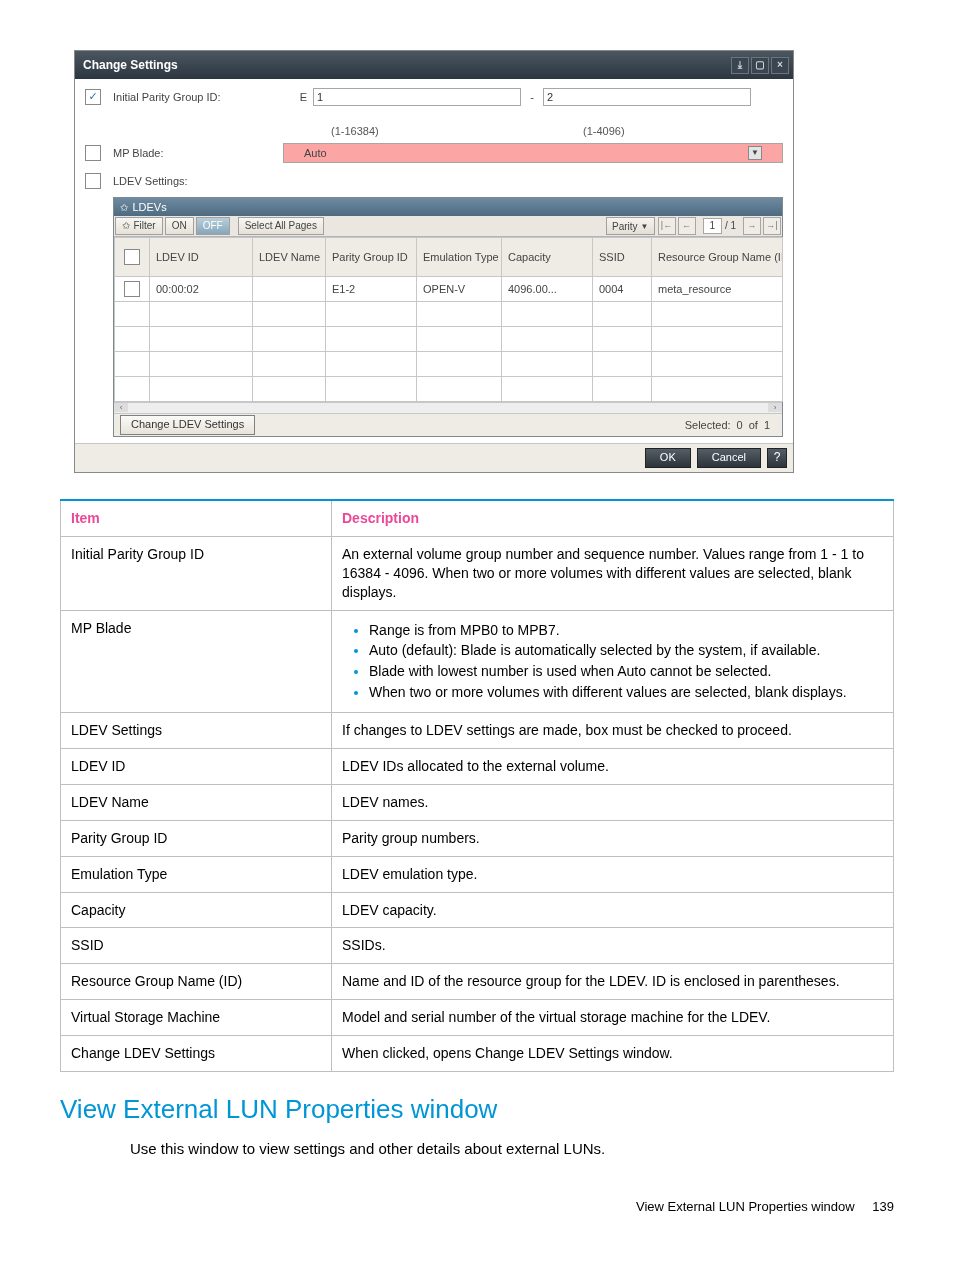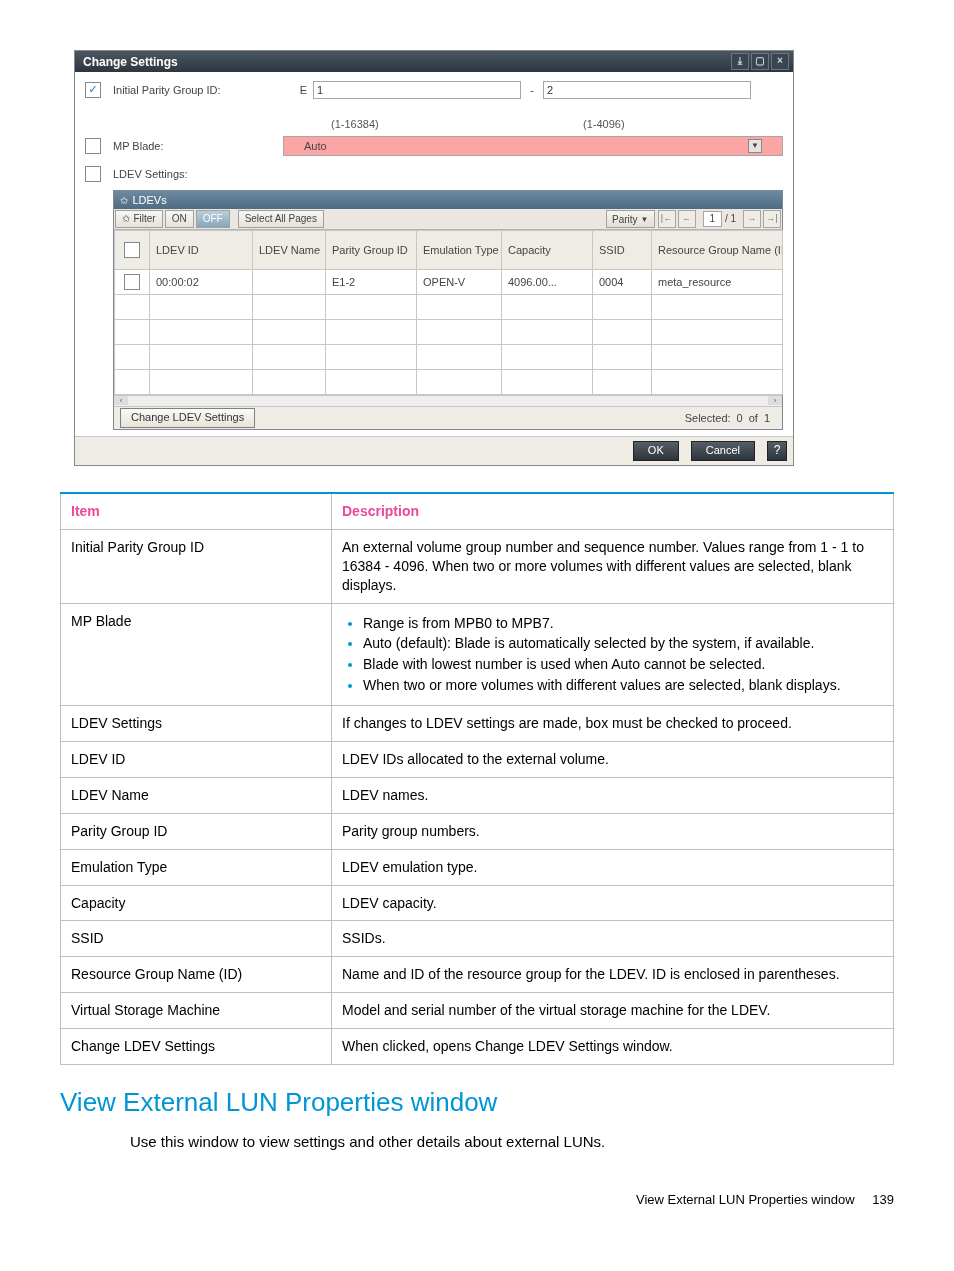--- a/index.html
+++ b/index.html
@@ -22,21 +22,21 @@
     width: 718px;
     margin-left: 14px;
     border: 1px solid #888;
     background: #fff;
     font-size: 11px;
     color: #444;
   }
   .dlg-titlebar {
     background: linear-gradient(#4a5660, #2c3640);
     color: #fff;
-    height: 21px;
+    height: 28px;
     display: flex;
     align-items: center;
     padding: 0 4px 0 8px;
     font-family: Verdana, Arial, sans-serif;
     font-weight: bold;
     font-size: 12px;
   }
   .dlg-title { flex: 1; }
   .dlg-ctrls { display: flex; gap: 2px; }
   .dlg-ctrls span {
@@ -232,21 +232,21 @@
     line-height: 17px;
   }
   .dlg-footer {
     border-top: 1px solid #c7c7c7;
     background: #efece5;
     height: 28px;
     display: flex;
     align-items: center;
     justify-content: flex-end;
     padding: 0 6px;
-    gap: 12px;
+    gap: 6px;
   }
   .btn-dark {
     border: 1px solid #222;
     background: linear-gradient(#555e66, #2d343b);
     color: #fff;
     height: 18px;
     padding: 0 14px;
     font-size: 11px;
     line-height: 17px;
   }
@@ -274,21 +274,21 @@
     vertical-align: top;
     font-size: 14px;
     line-height: 1.35;
   }
   .desc th {
     font-weight: bold;
     color: #ec4899;
   }
   .desc td.item-col { width: 250px; }
   .desc ul { margin: 0; padding-left: 18px; }
-  .desc li { margin: 2px 3px; }
+  .desc li { margin: 2px 9px; }
   .desc li::marker { color: #0096d6; }
 
   
   .section-heading {
     color: #0096d6;
     font-family: "Futura", "Trebuchet MS", Arial, sans-serif;
     font-weight: normal;
     font-size: 26px;
     margin: 22px 0 6px 0;
   }

